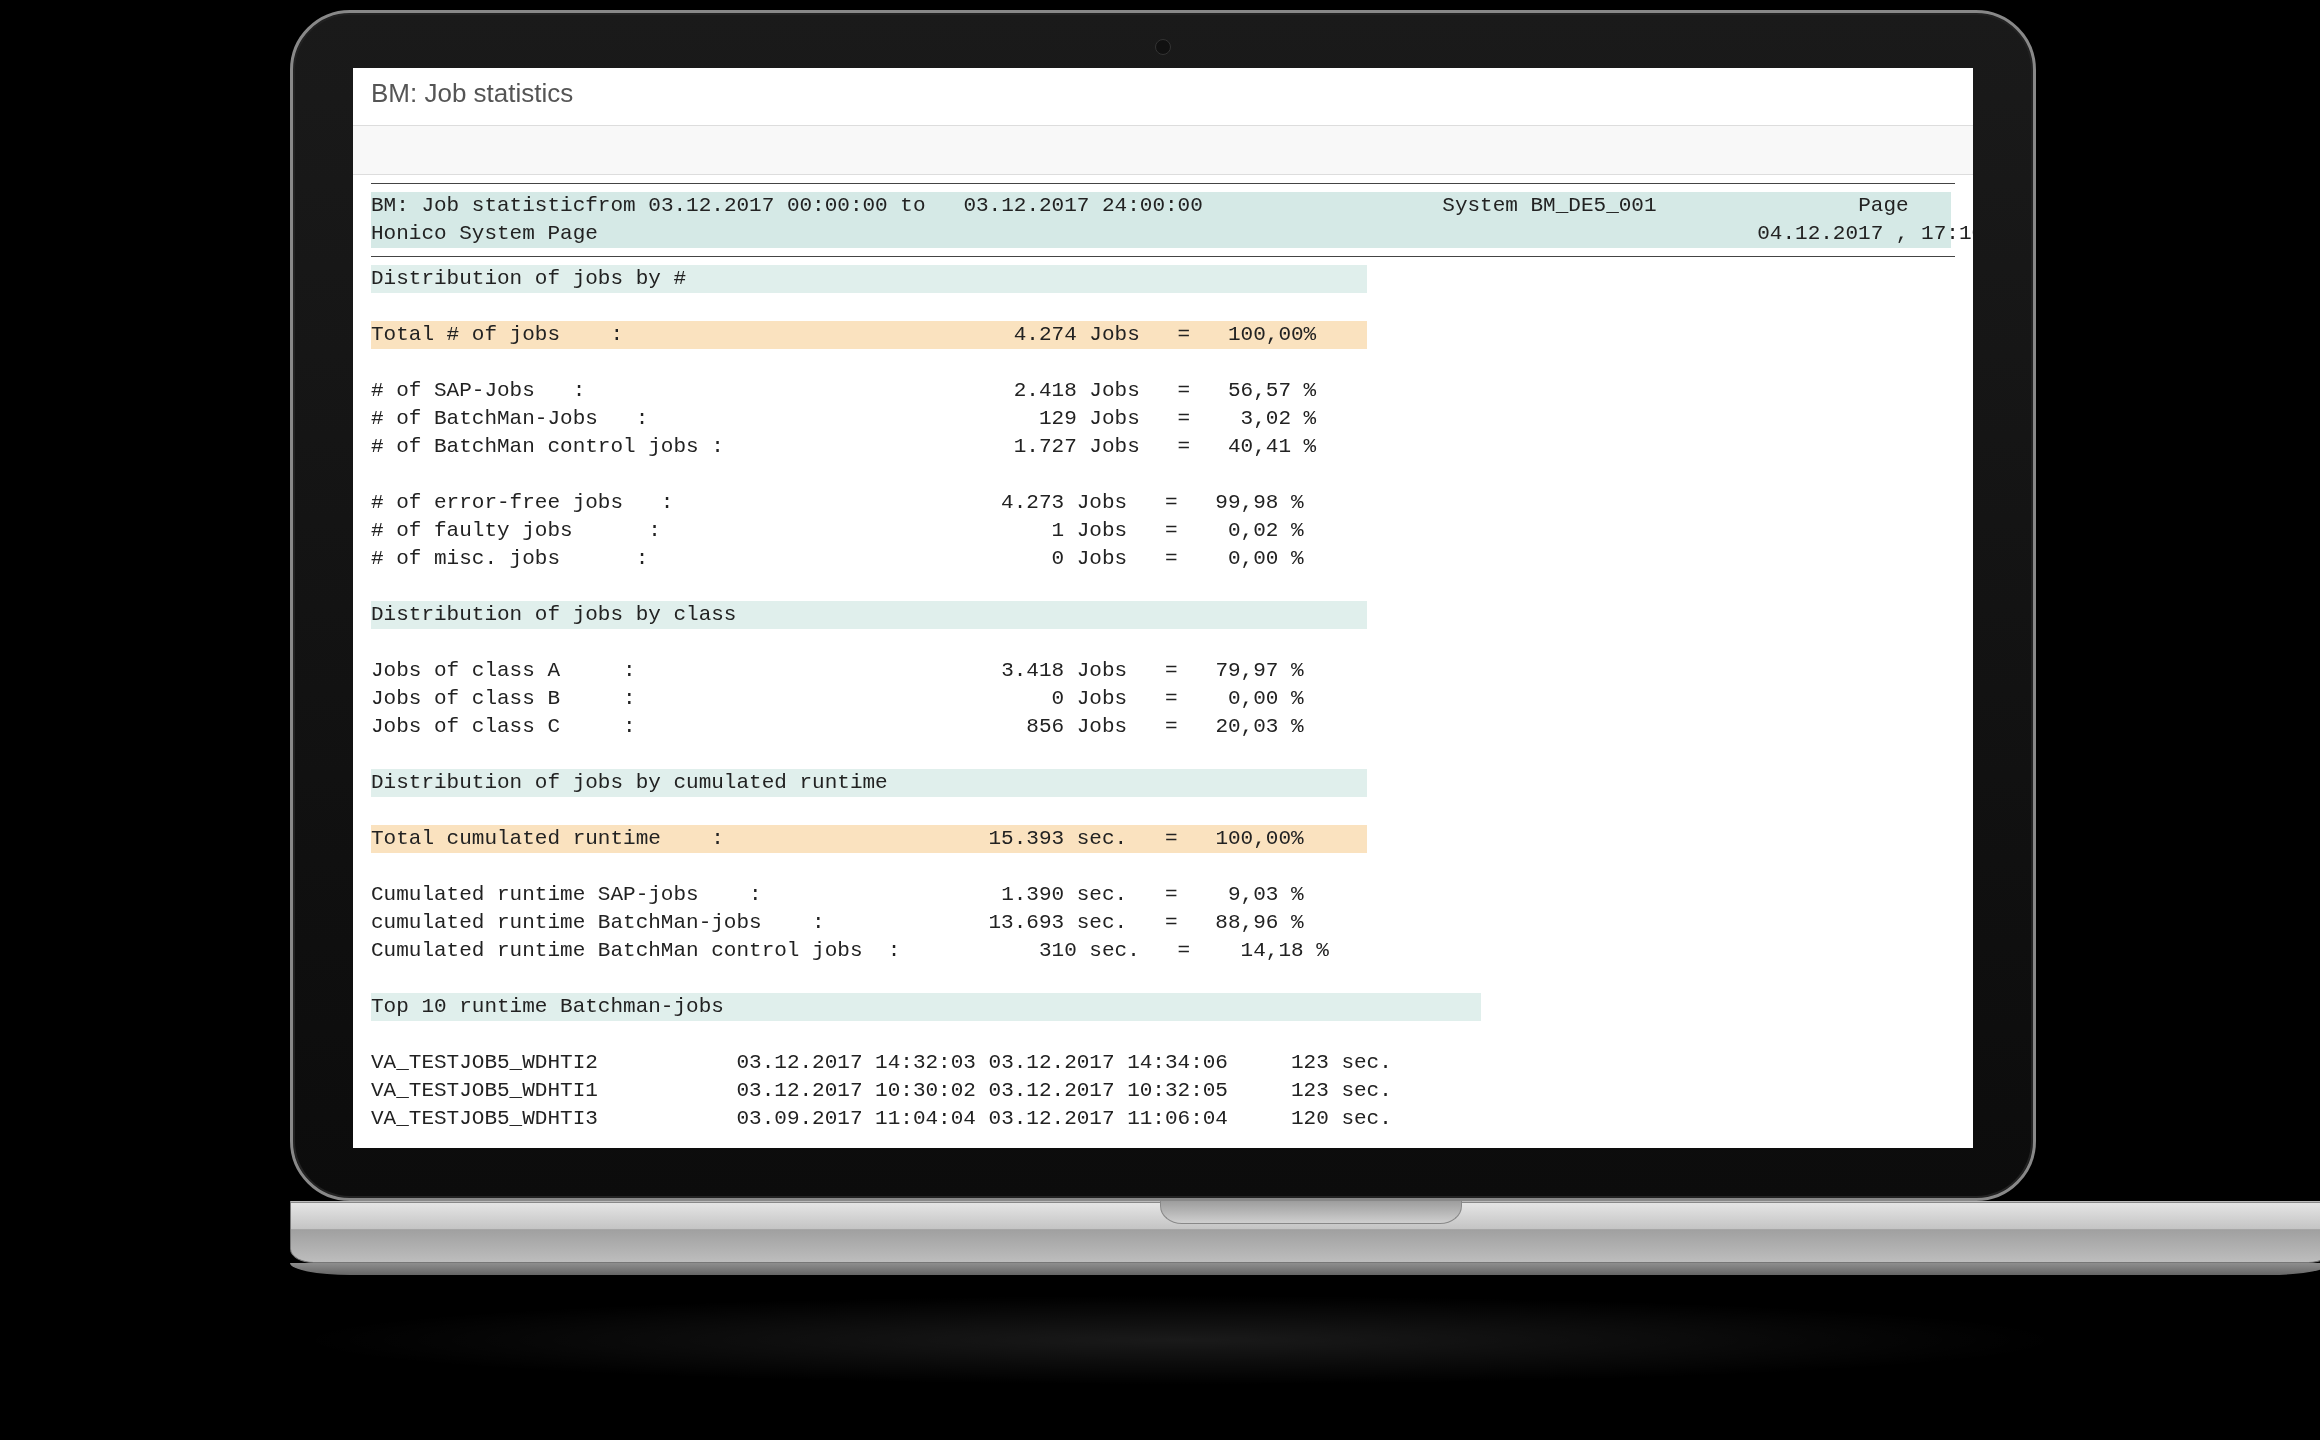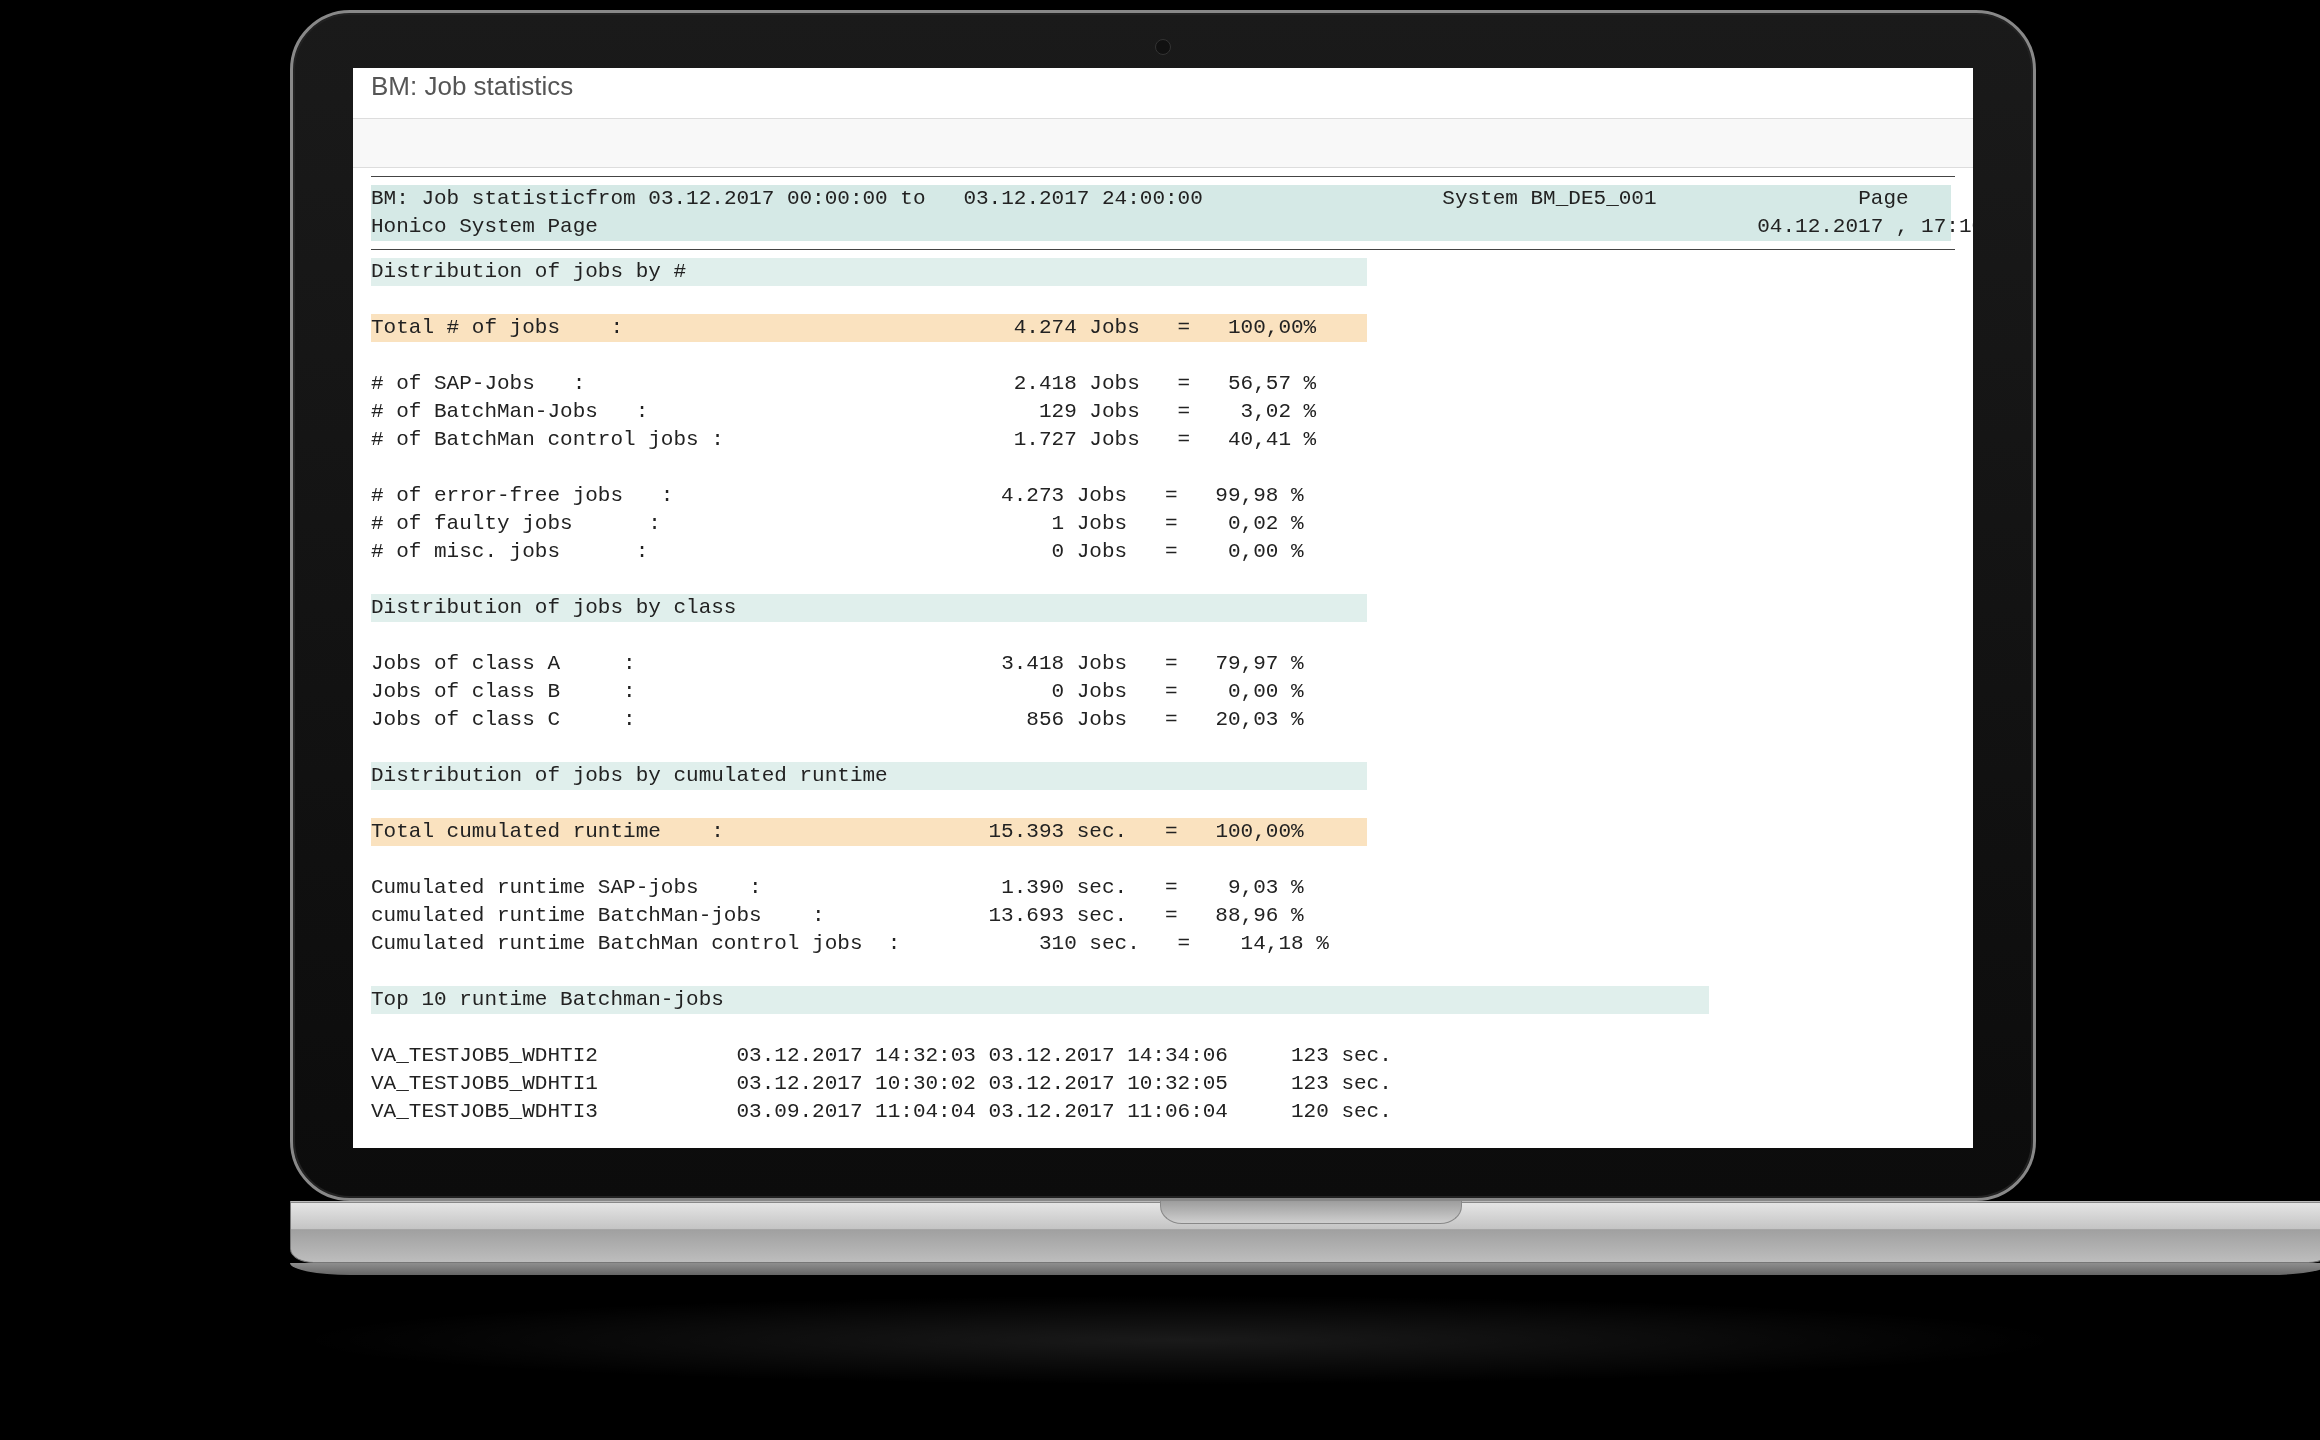--- a/index.html
+++ b/index.html
@@ -19,30 +19,30 @@
   border:1px solid #777;border-top-color:#bbb;border-bottom-left-radius:24px 14px;
   border-bottom-right-radius:24px 14px;box-shadow:0 1px 0 #888 inset}
 .notch{width:300px;height:22px;margin:-1px auto 0;background:linear-gradient(180deg,#9d9d9d,#cfcfcf);
   border:1px solid #888;border-top:none;border-bottom-left-radius:22px 18px;border-bottom-right-radius:22px 18px}
 .deckfoot{width:2040px;height:12px;margin:0 auto;background:linear-gradient(180deg,#8e8e8e,#666);
   border-bottom-left-radius:60px 12px;border-bottom-right-radius:60px 12px}
 .shadow{width:1780px;height:90px;margin:20px auto 0;background:radial-gradient(ellipse at center,rgba(255,255,255,0.10),transparent 70%);
   border-radius:50%}
 
 
-.title{font:26px sans-serif;color:#555;padding:3px 18px 16px}
+.title{font:26px sans-serif;color:#555;padding:10px 18px 16px}
 .toolbar{height:48px;border-top:1px solid #ddd;border-bottom:1px solid #ddd;background:#f8f8f8}
 .hr{border:0;border-top:1px solid #444;margin:8px 18px}
 pre{margin:0 18px;font:21px/28px "Courier New",monospace;white-space:pre;color:#222}
 .teal{background:#d5e9e6}
 .teal2{background:#e0efec}
 .ora{background:#fae2bf}
 .row{display:inline-block;width:1580px}
 .short{display:inline-block;width:996px}
-.wide{display:inline-block;width:1338px}
+.wide{display:inline-block;width:1110px}
 </style>
 </head>
 <body>
 
 <div class="stage">
   <div class="laptop">
     <div class="bezel">
       <div class="camera"></div>
       <div class="screen">
 

